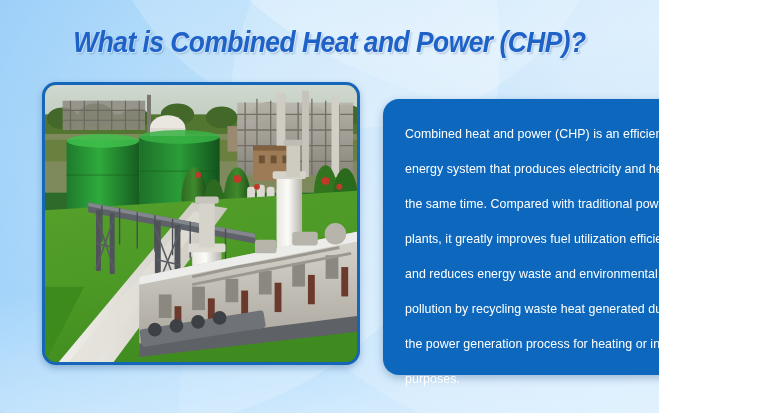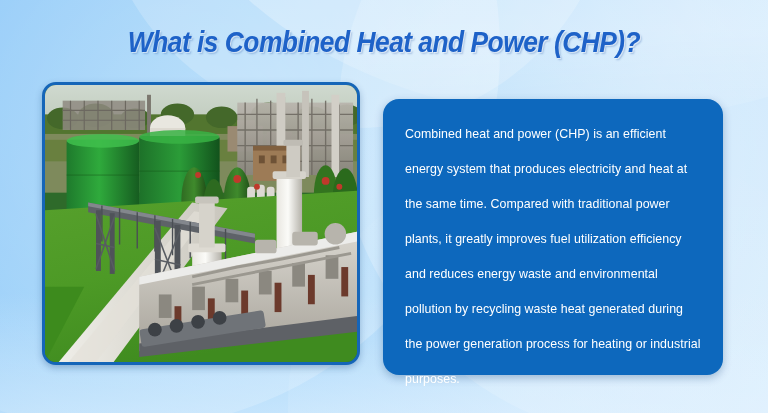--- a/index.html
+++ b/index.html
@@ -8,21 +8,21 @@
   }
   body {
     width: 768px;
     height: 413px;
     overflow: hidden;
     font-family: "Liberation Sans", sans-serif;
   }
 
   #slide {
     position: relative;
-    width: 768px;
+    width: 659px;
     height: 413px;
     overflow: hidden;
     background: #8ac6f7;
   }
 
   
   .bg-base {
     position: absolute;
     inset: 0;
     background: linear-gradient(112deg,

